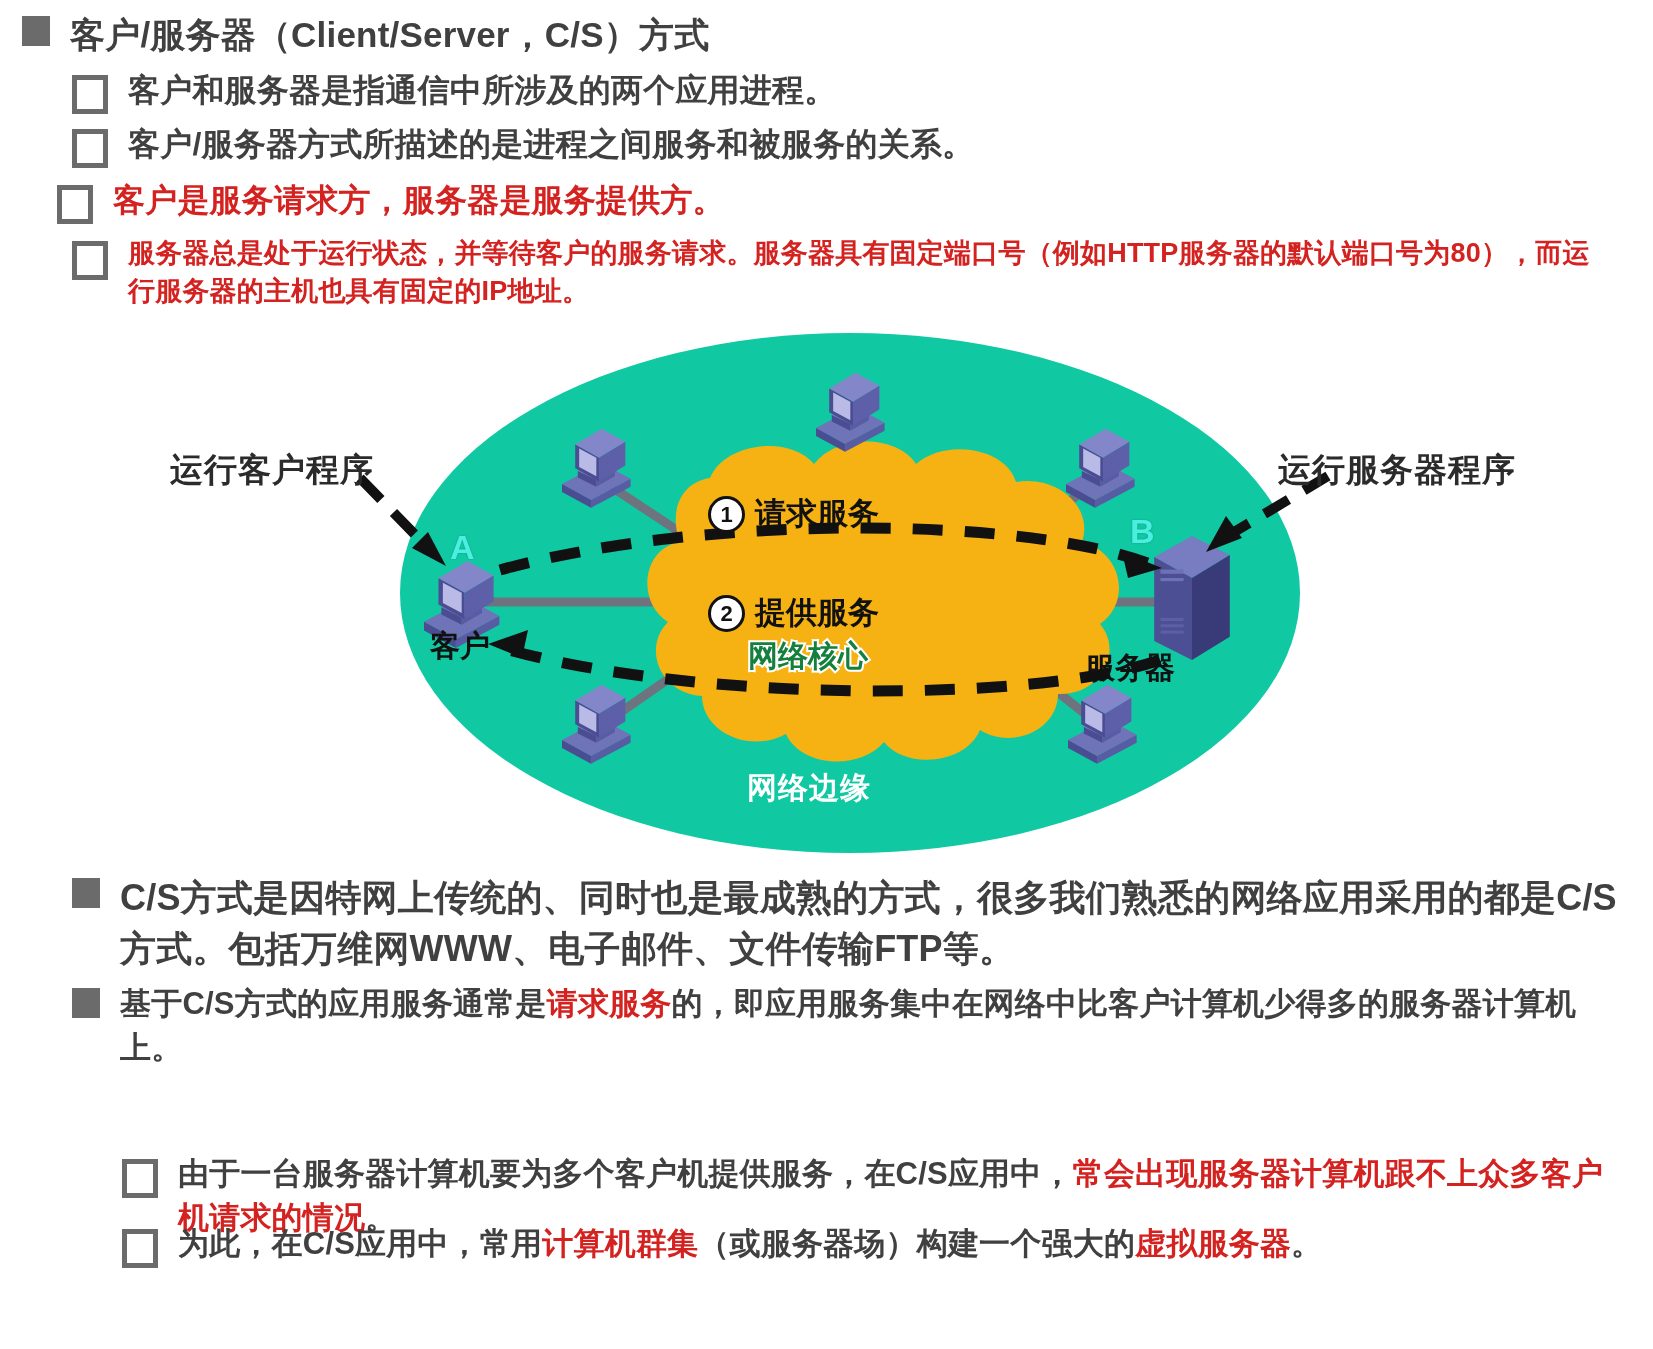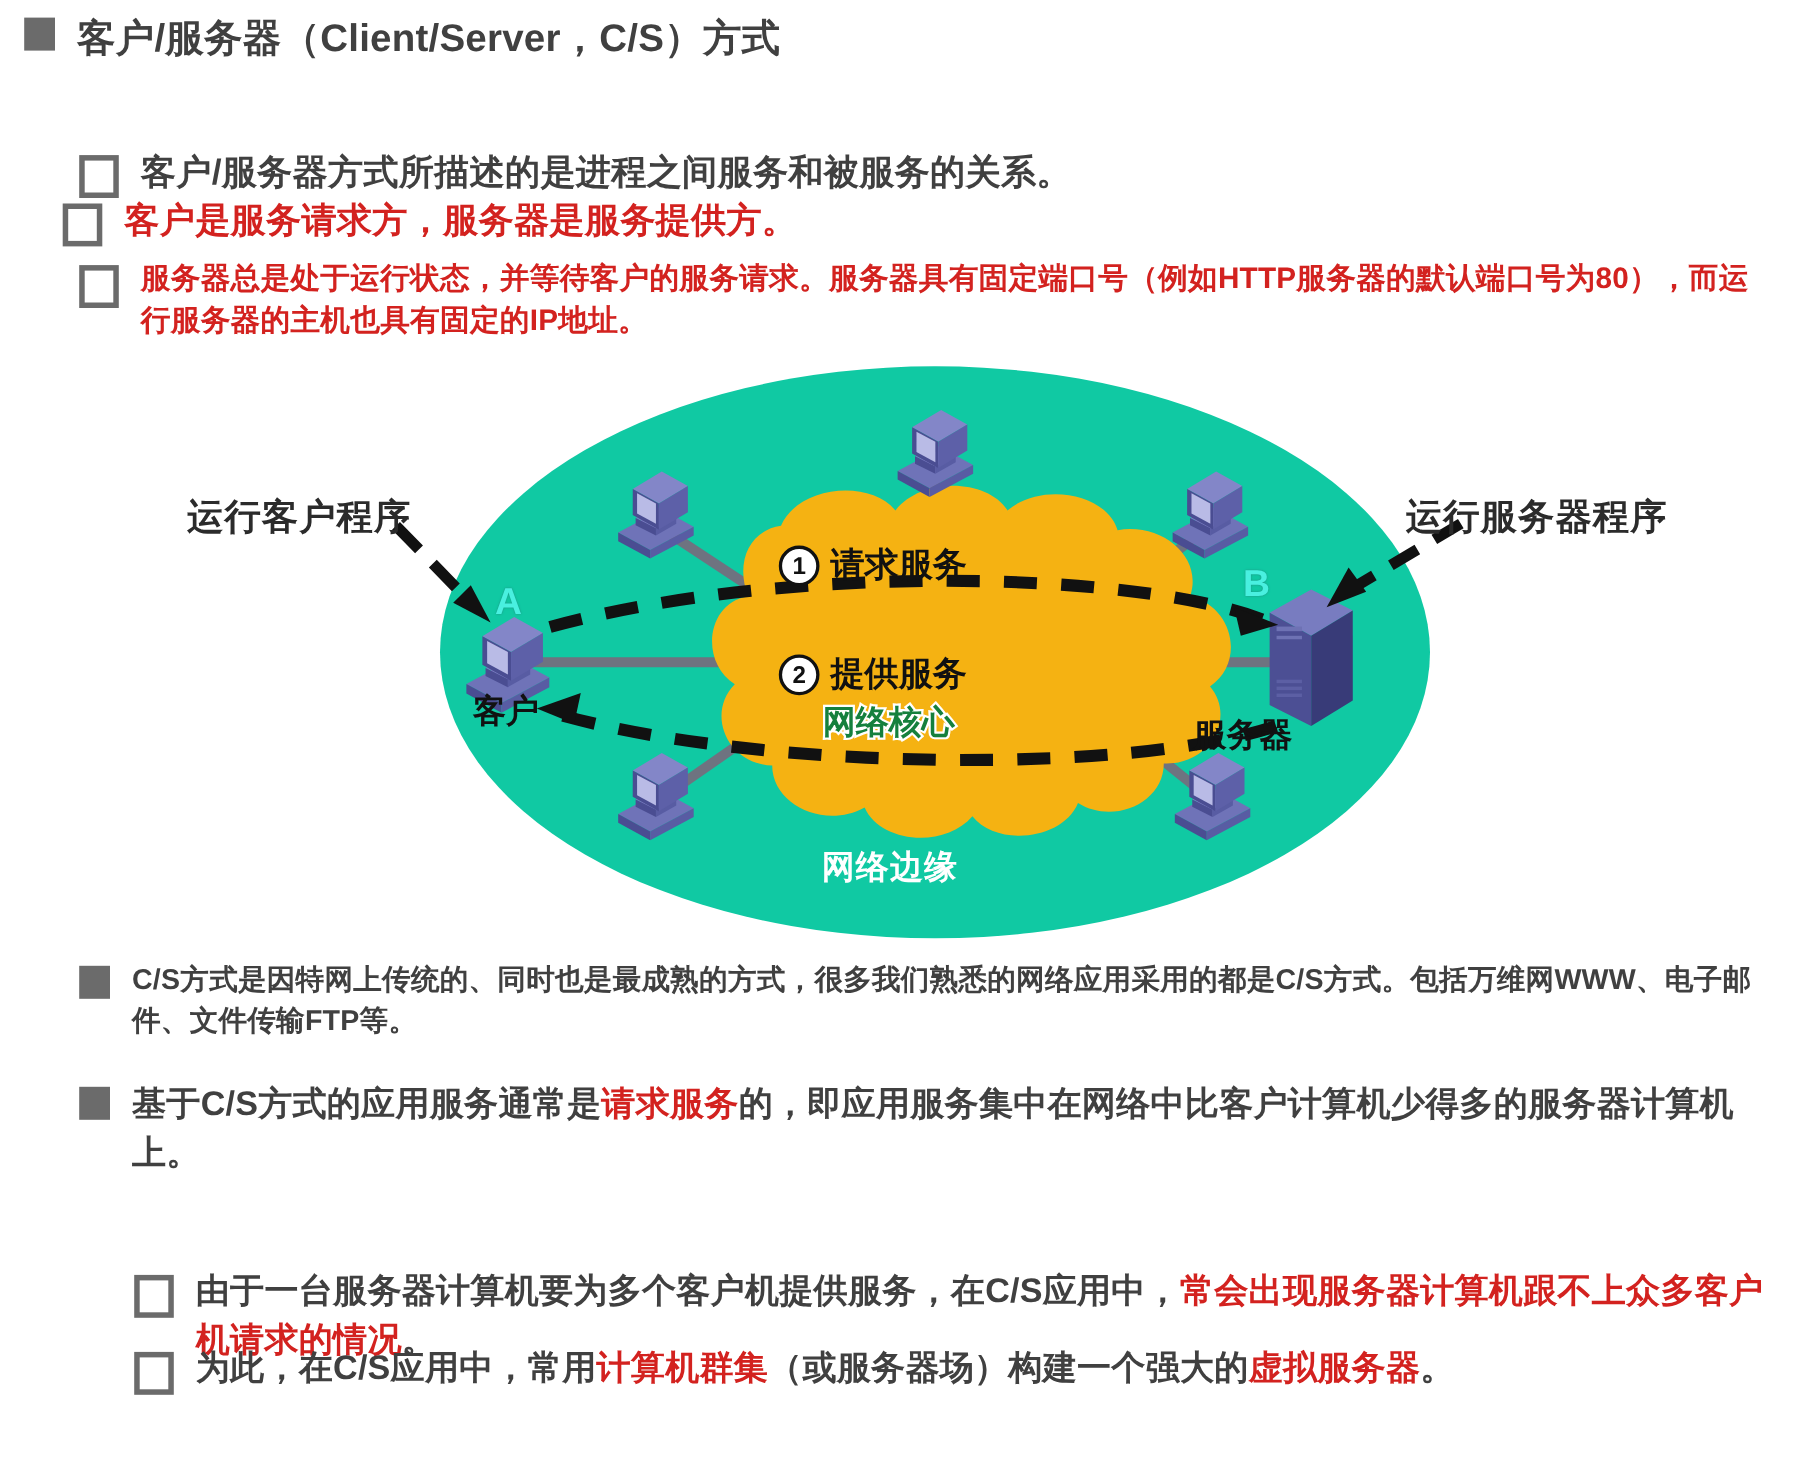--- a/index.html
+++ b/index.html
@@ -24,31 +24,31 @@
   .row{display:flex;align-items:flex-start;}
   .txt{font-weight:bold;color:#575757;line-height:1.42;letter-spacing:0.2px;}
   .red{color:#d3221f;}
   .gray{color:#404040;}
 
   .l1{position:absolute;left:22px;top:10px;}
   .l1 .txt{font-size:35px;}
 
   .l2{position:absolute;left:72px;top:68px;}
   .l2 .txt{font-size:32px;}
-  .l3{position:absolute;left:72px;top:134px;}
+  .l3{position:absolute;left:72px;top:122px;}
   .l3 .txt{font-size:32px;}
   .l4{position:absolute;left:57px;top:178px;}
   .l4 .txt{font-size:32px;}
   .l5{position:absolute;left:72px;top:234px;width:1520px;}
   .l5 .txt{font-size:27px;}
 
   .row .txt{margin-left:20px;}
 
   .b1{position:absolute;left:72px;top:872px;width:1545px;}
-  .b1 .txt{font-size:26px;}
+  .b1 .txt{font-size:36px;}
   .b2{position:absolute;left:72px;top:982px;width:1545px;}
   .b2 .txt{font-size:31px;}
   .b3{position:absolute;left:122px;top:1152px;width:1500px;}
   .b3 .txt{font-size:31px;}
   .b4{position:absolute;left:122px;top:1222px;width:1500px;}
   .b4 .txt{font-size:31px;}
 
   
   .diagram{position:absolute;left:150px;top:330px;width:1400px;height:530px;}
   .diagram svg{display:block;}
@@ -102,20 +102,24 @@
 </head>
 <body>
 
 <div class="page">
 
   <div class="row l1">
     <span class="sq"></span>
     <span class="txt gray">客户/服务器（Client/Server，C/S）方式</span>
   </div>
 
+  <div class="row l2">
+    <span class="hollow"></span>
+    <span class="txt gray">客户和服务器是指通信中所涉及的两个应用进程。</span>
+  </div>
 
   <div class="row l3">
     <span class="hollow"></span>
     <span class="txt gray">客户/服务器方式所描述的是进程之间服务和被服务的关系。</span>
   </div>
 
   <div class="row l4">
     <span class="hollow"></span>
     <span class="txt red">客户是服务请求方，服务器是服务提供方。</span>
   </div>

